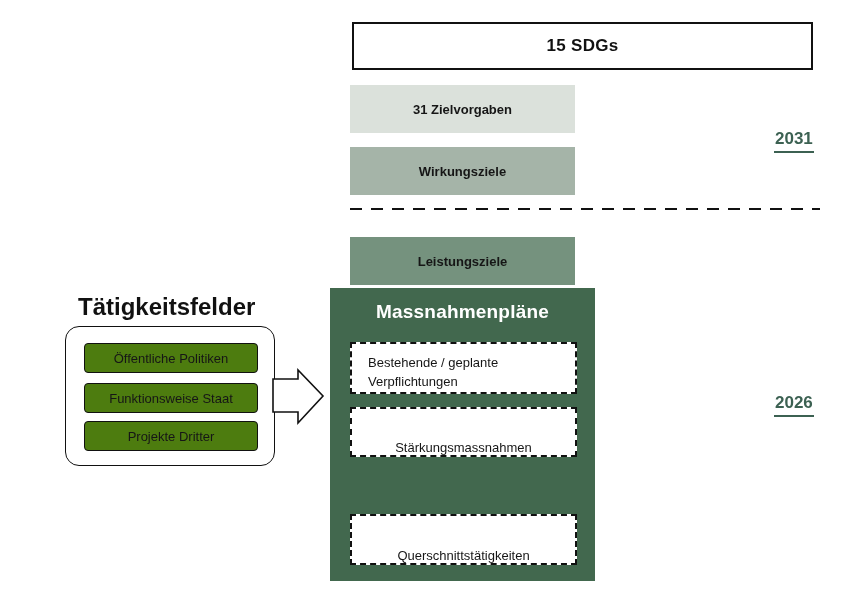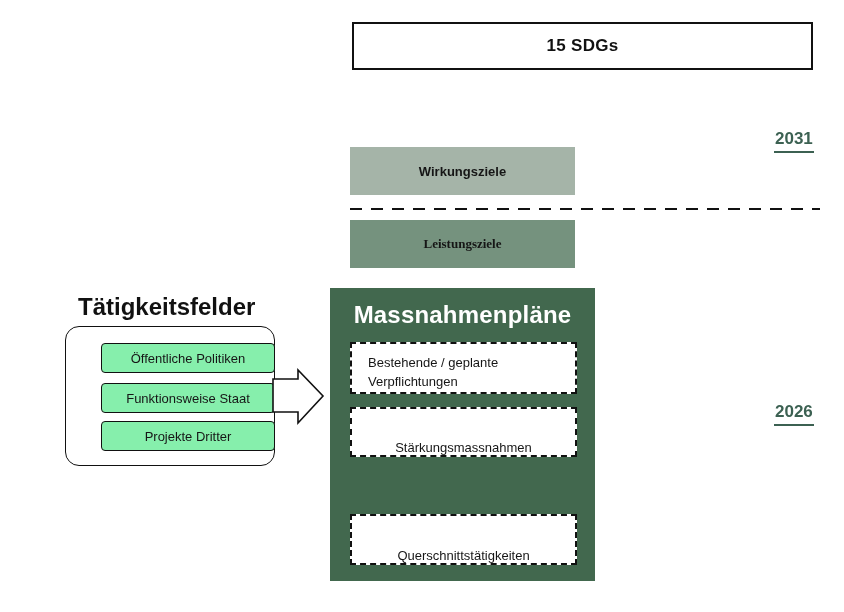--- a/index.html
+++ b/index.html
@@ -27,46 +27,46 @@
     font-size: 17px; font-weight: bold; letter-spacing: 0.3px;
   }
   .level-box {
     left: 350px; width: 225px; height: 48px;
     display: flex; align-items: center; justify-content: center;
     font-size: 13px; font-weight: bold;
     color: #161616;
   }
   .level-0 { top: 85px;  background: var(--light-green, #dbe1db); }
   .level-1 { top: 147px; background: var(--medium-green, #a5b4a8); }
-  .level-2 { top: 220px; background: var(--sage-green, #75927e); font-family: Liberation Serif, serif; }
+  .level-2 { top: 237px; background: var(--sage-green, #75927e); }
 
   .divider-dashed {
     left: 350px; top: 208px; width: 470px; height: 2px;
     background: repeating-linear-gradient(90deg, #111 0 12px, transparent 12px 21px);
   }
 
   .year-label {
     font-size: 17px; font-weight: bold;
     color: var(--year-color, #3c6152);
     border-bottom: 2px solid var(--year-color, #3c6152);
     padding: 0 1px 2px 1px;
     line-height: 1.1;
   }
   .year-2031 { left: 774px; top: 130px; }
-  .year-2026 { left: 774px; top: 403px; }
+  .year-2026 { left: 774px; top: 394px; }
 
   
   .mass-box {
     left: 330px; top: 288px; width: 265px; height: 293px;
     background: var(--dark-green, #42684e);
   }
   .mass-title {
     position: absolute; left: 0; top: 13px; width: 100%;
     text-align: center;
-    color: #ffffff; font-size: 24px; font-weight: bold;
+    color: #ffffff; font-size: 19px; font-weight: bold;
     letter-spacing: 0.2px;
   }
   .mass-item {
     position: absolute; left: 20px; width: 227px;
     background: #ffffff;
     border: 2px dashed #111111;
     box-sizing: border-box;
     font-size: 13px; color: #161616;
     display: flex; align-items: flex-end;
   }
@@ -80,44 +80,46 @@
     font-size: 24px; font-weight: bold; color: #111;
   }
   .tf-container {
     left: 65px; top: 326px; width: 210px; height: 140px;
     background: #ffffff;
     border: 1.5px solid #111111;
     border-radius: 14px;
   }
   .tf-item {
     position: absolute; left: 18px; width: 174px; height: 30px;
-    background: #86efac;
+    background: #4d7c0f;
     border: 1.5px solid #111111;
     border-radius: 4px;
     box-sizing: border-box;
     display: flex; align-items: center; justify-content: center;
     font-size: 13px; color: #161616;
     white-space: nowrap;
-    margin-left: 17px;
   }
   .tf-item-0 { top: 16px; }
   .tf-item-1 { top: 56px; }
   .tf-item-2 { top: 94px; }
 
   .arrow-svg { left: 270px; top: 360px; width: 60px; height: 70px; }
 </style>
 </head>
 <body>
 
 <div class="canvas">
 
   <div class="abs sdg-box">
     <span>15 SDGs</span>
   </div>
 
+  <div class="abs level-box level-0">
+    <span>31 Zielvorgaben</span>
+  </div>
 
   <div class="abs level-box level-1">
     <span>Wirkungsziele</span>
   </div>
 
   <div class="abs year-label year-2031">2031</div>
 
   <div class="abs divider-dashed"></div>
 
   <div class="abs level-box level-2">

